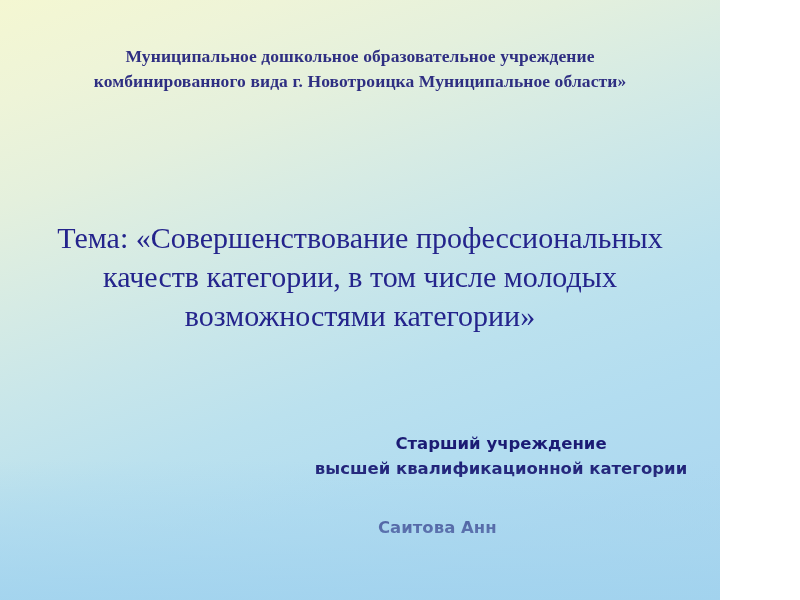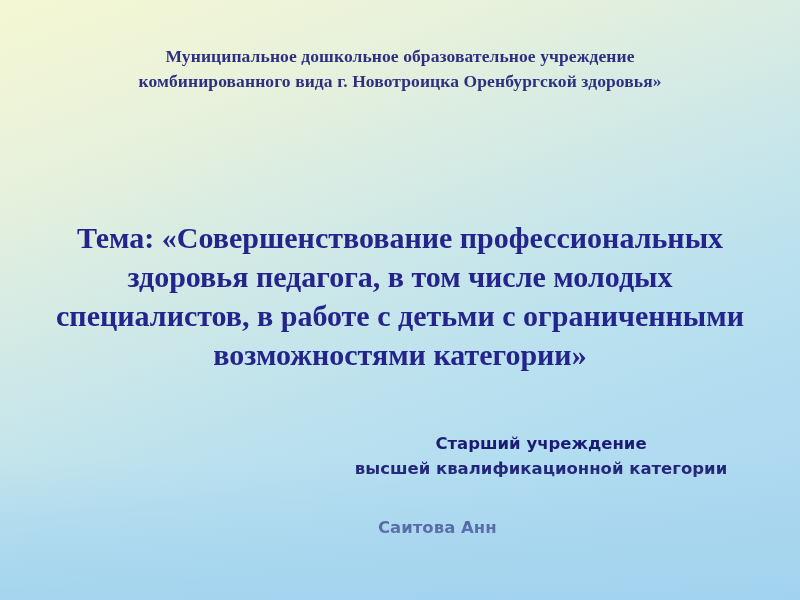--- a/index.html
+++ b/index.html
@@ -7,21 +7,21 @@
     padding: 0;
   }
   body {
     width: 800px;
     height: 600px;
     overflow: hidden;
     font-family: "Liberation Serif", serif;
   }
   .slide {
     position: relative;
-    width: 800px;
+    width: 720px;
     height: 600px;
     box-sizing: border-box;
     background:
       linear-gradient(160deg,
         #f4f7d2 0%,
         #eef4d8 12%,
         #e4f0dd 24%,
         #d6ebe4 36%,
         #c8e6ea 48%,
         #bbe1ee 60%,
@@ -56,21 +56,21 @@
     white-space: nowrap;
   }
 
   .title {
     position: absolute;
     top: 218px;
     left: 26px;
     right: 26px;
     text-align: center;
     color: #24248c;
-    font-weight: bold;
+    font-weight: normal;
     font-size: 30px;
     line-height: 1.30;
   }
   .title .line {
     display: block;
   }
 
   .author {
     position: absolute;
     top: 432px;
@@ -93,27 +93,26 @@
     text-align: left;
   }
 </style>
 </head>
 <body>
 
 <div class="slide">
 
   <div class="header">
     <span class="line">Муниципальное дошкольное образовательное учреждение</span>
-    <span class="line">комбинированного вида г. Новотроицка Оренбургской здоровья»</span>
+    <span class="line">комбинированного вида г. Новотроицка Муниципальное области»</span>
   </div>
 
   <div class="title">
     <span class="line">Тема: «Совершенствование профессиональных</span>
-    <span class="line">здоровья педагога, в  том числе молодых</span>
-    <span class="line">специалистов, в работе с детьми с ограниченными</span>
+    <span class="line">качеств категории, в  том числе молодых</span>
     <span class="line">возможностями категории»</span>
   </div>
 
   <div class="author">
     <span class="line">Старший учреждение</span>
     <span class="line">высшей квалификационной категории</span>
     <span class="line name">Саитова Анн</span>
   </div>
 
 </div>

